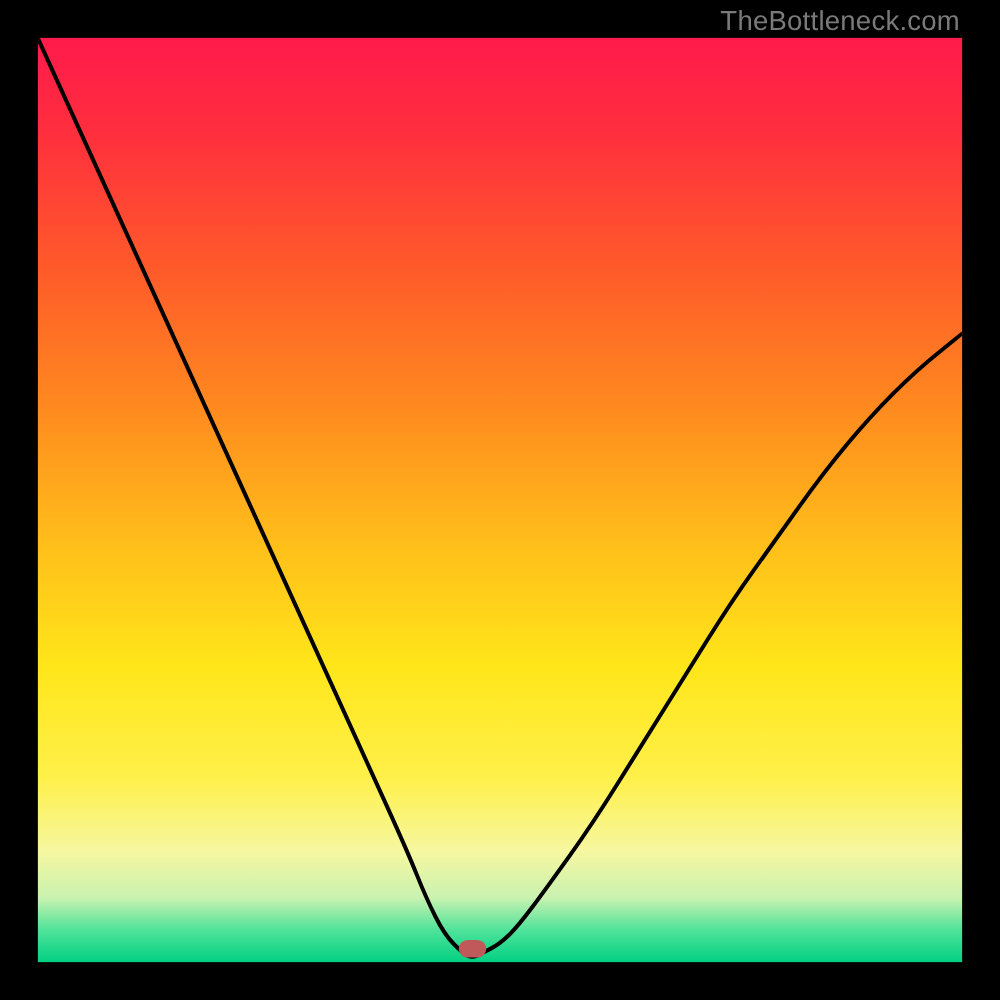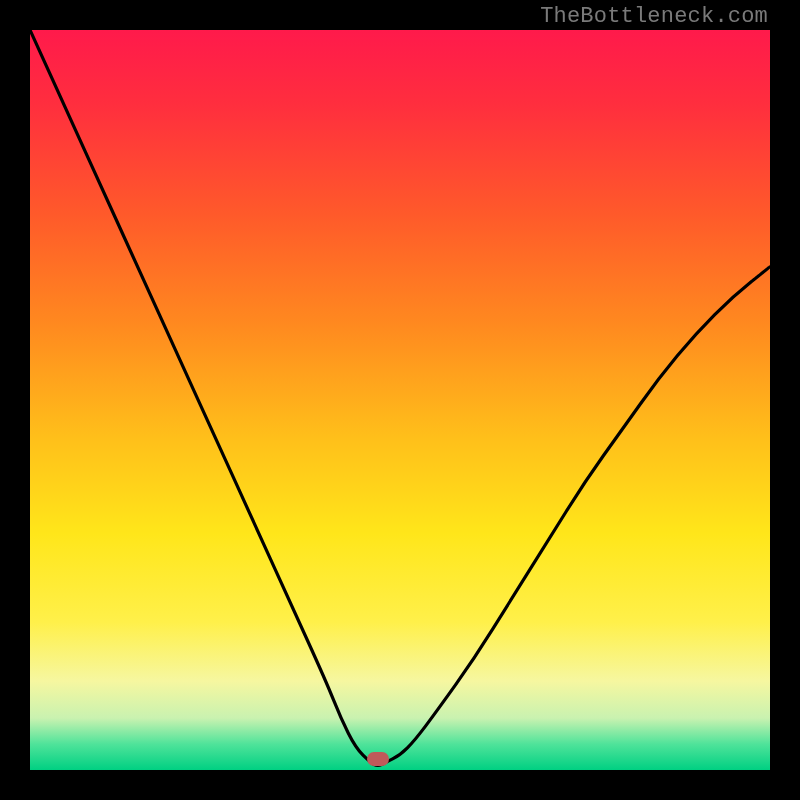--- a/index.html
+++ b/index.html
@@ -11,21 +11,20 @@
     overflow: hidden;
     font-family: Arial, Helvetica, sans-serif;
   }
   .frame {
     position: absolute;
     left: 0;
     top: 0;
     width: 800px;
     height: 800px;
     background: #000;
-    font-family: Liberation Mono, monospace;
   }
   .plot {
     position: absolute;
     left: 30px;
     top: 30px;
     width: 740px;
     height: 740px;
     overflow: hidden;
   }
   .gradient {

